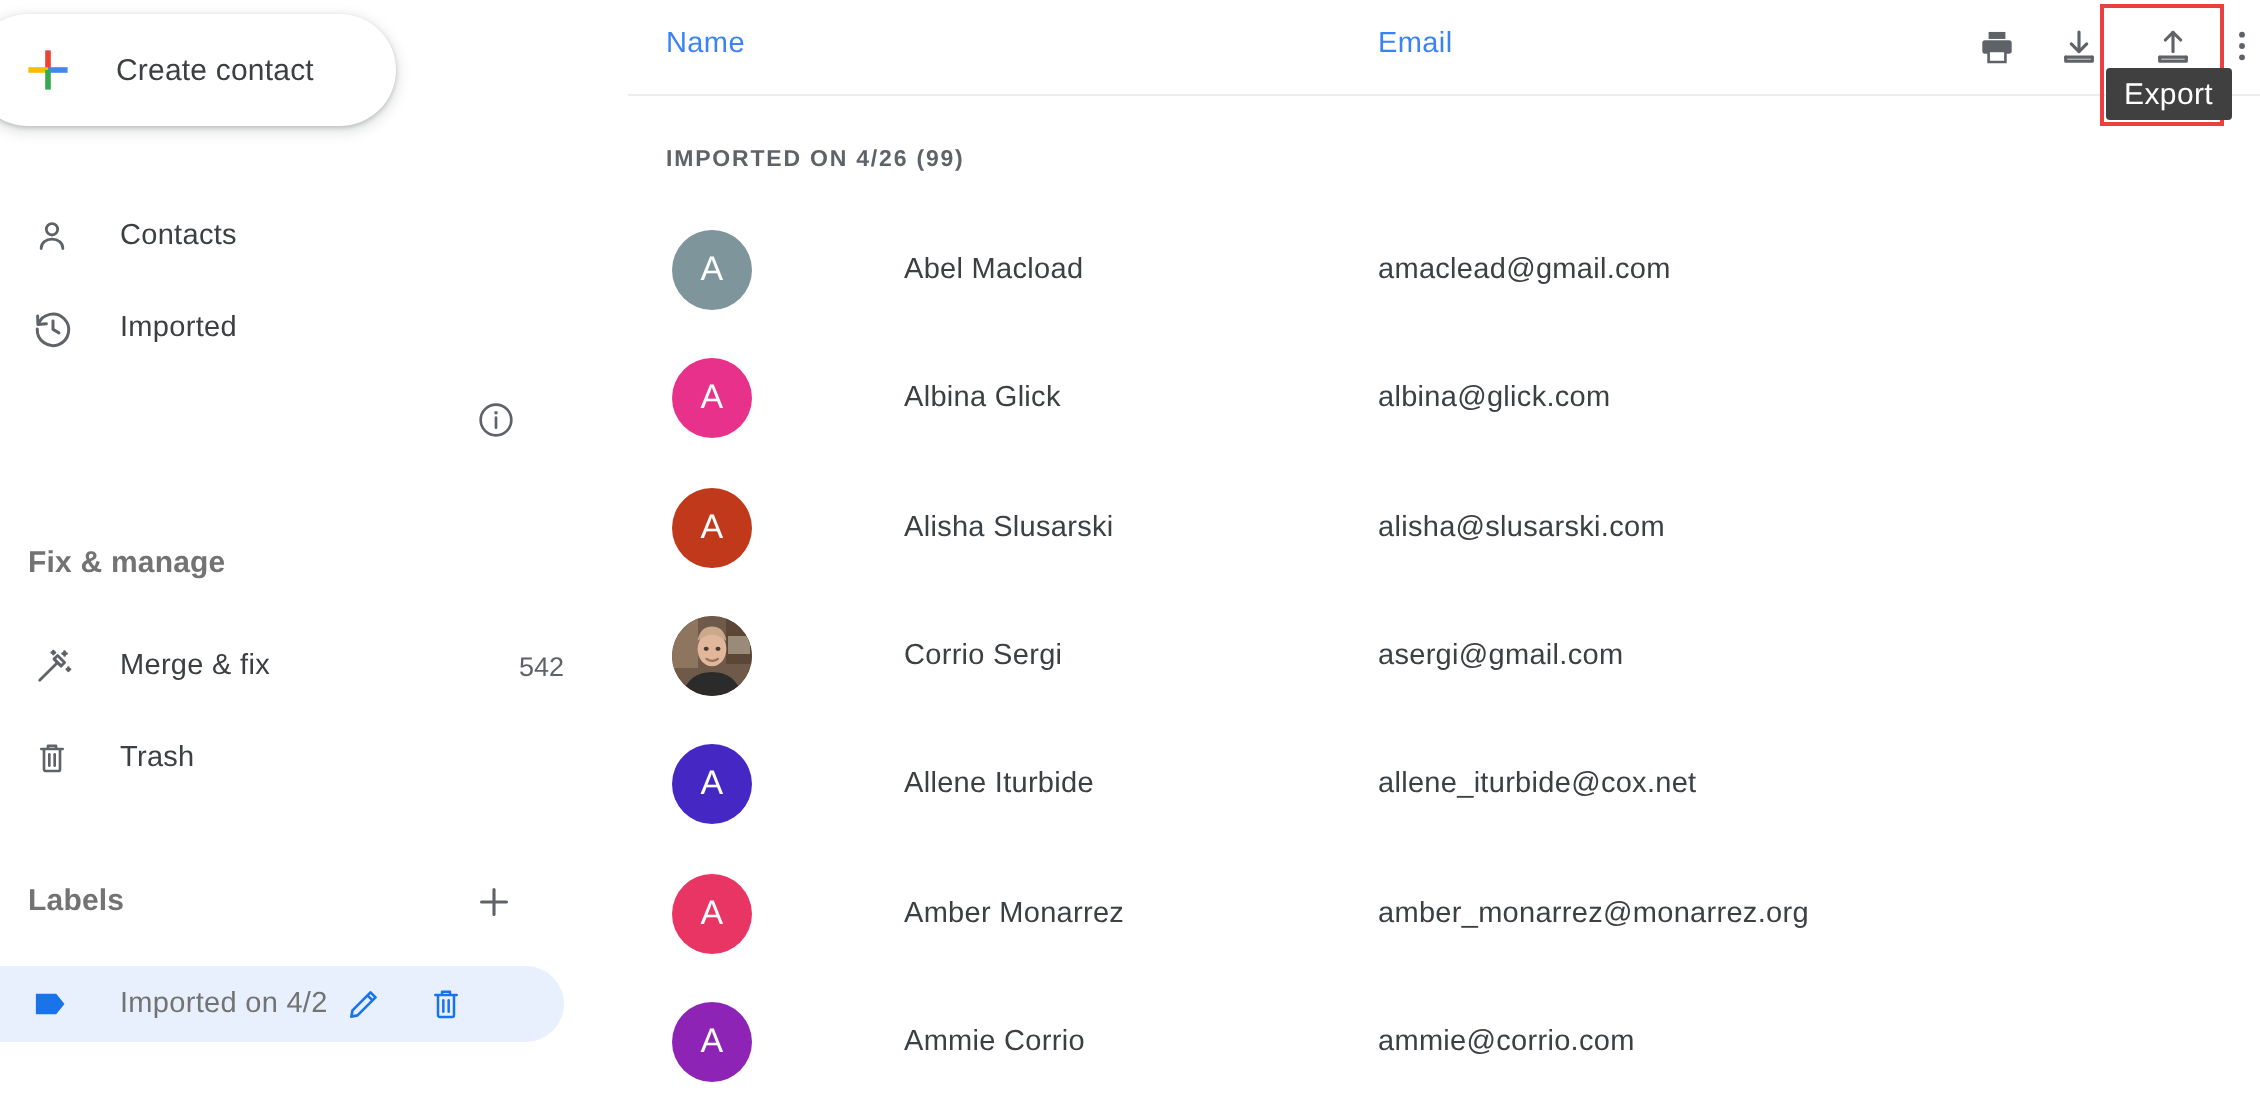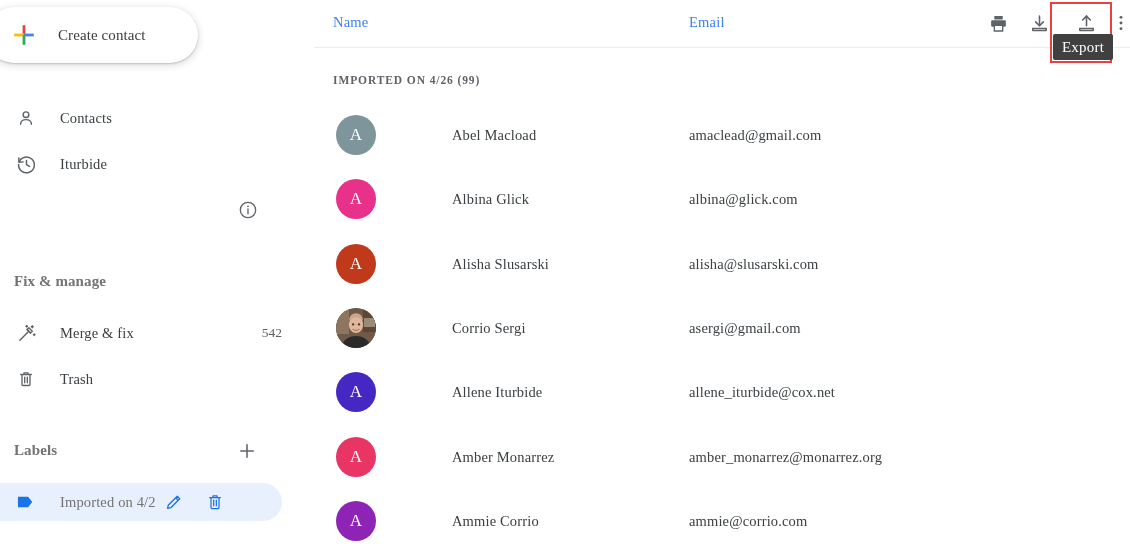--- a/index.html
+++ b/index.html
@@ -10,21 +10,20 @@
     overflow: hidden;
     background: #ffffff;
     font-family: "Liberation Sans", "DejaVu Sans", sans-serif;
     -webkit-font-smoothing: antialiased;
   }
   #app {
     position: relative;
     width: 1130px;
     height: 552px;
     background: #ffffff;
-    font-family: Liberation Serif, serif;
   }
 
   
   #sidebar {
     position: absolute;
     left: 0; top: 0;
     width: 300px; height: 552px;
     background: #ffffff;
   }
   .create-btn {
@@ -272,21 +271,21 @@
     </div>
 
     <div class="nav-item" style="top:145px">
       <span class="nav-ico">
         <svg viewBox="0 0 24 24" width="21" height="21" fill="none" stroke="#5f6368" stroke-width="1.7">
           <path d="M3.6 9.2A9 9 0 1 1 3 12" stroke-linecap="round"></path>
           <polyline points="3.2,4.6 3.4,9.4 8.2,9.0" stroke-linecap="round" stroke-linejoin="round"></polyline>
           <polyline points="12,7.4 12,12.2 15.4,14.2" stroke-linecap="round" stroke-linejoin="round"></polyline>
         </svg>
       </span>
-      <span class="nav-label">Iturbide</span>
+      <span class="nav-label">Imported</span>
     </div>
 
     <span class="nav-info" style="top:200px">
       <svg viewBox="0 0 24 24" width="20" height="20" fill="none" stroke="#5f6368" stroke-width="1.6">
         <circle cx="12" cy="12" r="9.2"></circle>
         <circle cx="12" cy="7.6" r="1.05" fill="#5f6368" stroke="none"></circle>
         <line x1="12" y1="10.6" x2="12" y2="16.6" stroke-linecap="round"></line>
       </svg>
     </span>
 

